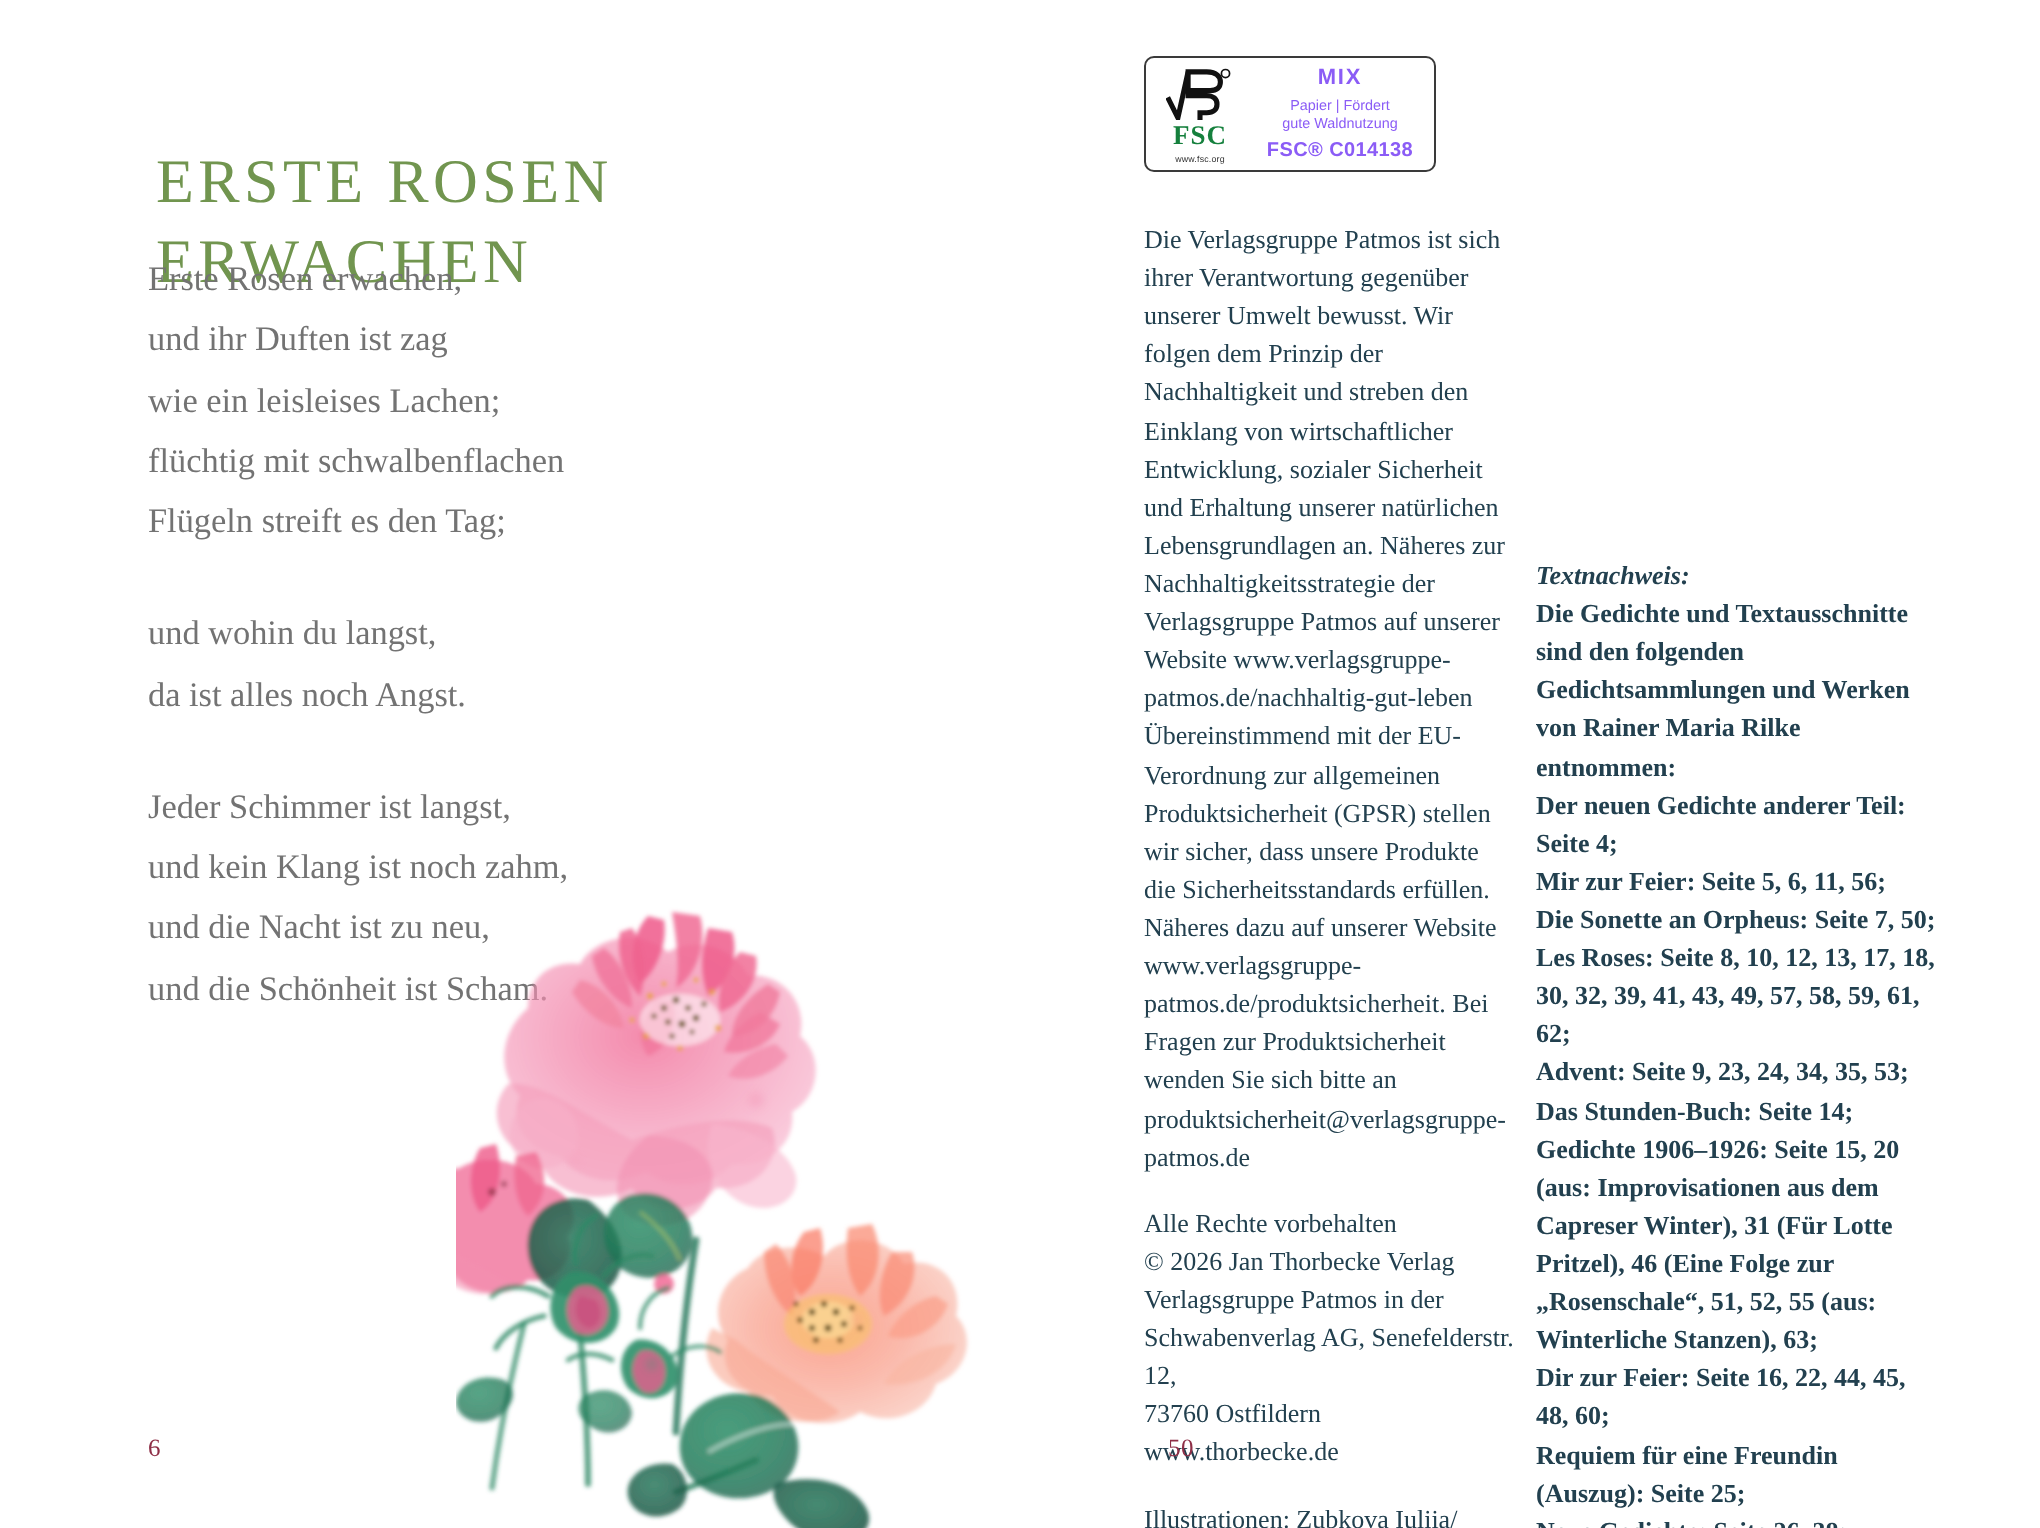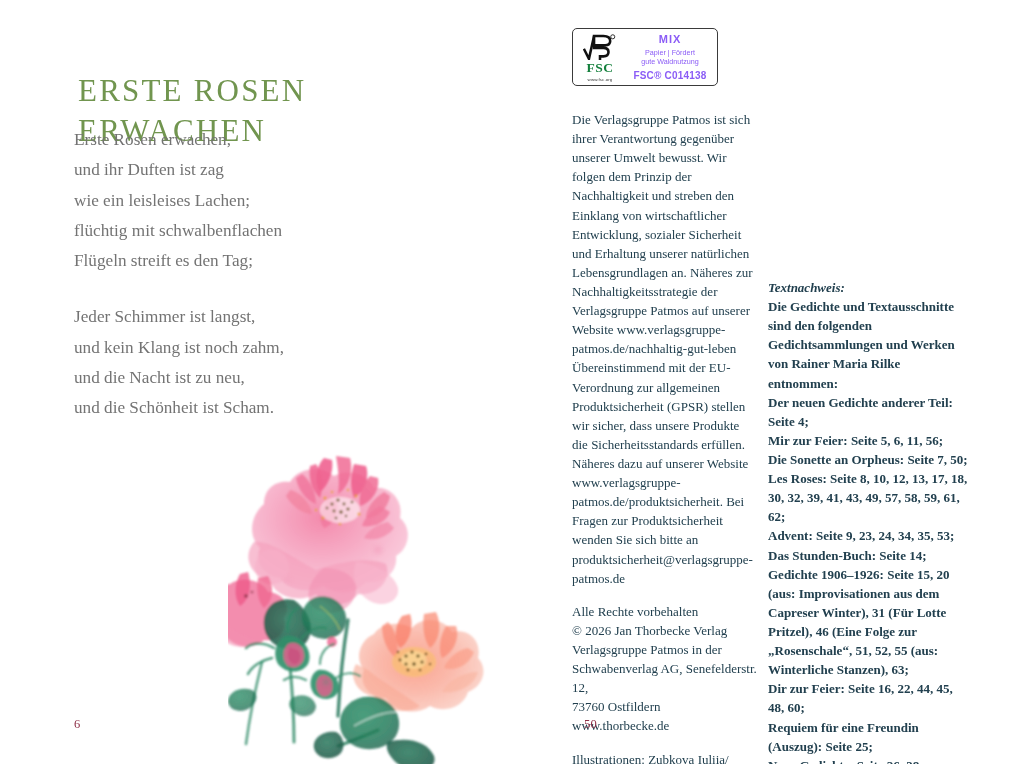--- a/index.html
+++ b/index.html
@@ -167,20 +167,22 @@
 
     <div class="poem-title">ERSTE ROSEN
 ERWACHEN</div>
 
     <div class="poem-body">
       <p class="stanza">Erste Rosen erwachen,
 und ihr Duften ist zag
 wie ein leisleises Lachen;
 flüchtig mit schwalbenflachen
 Flügeln streift es den Tag;</p>
+      <p class="stanza">und wohin du langst,
+da ist alles noch Angst.</p>
       <p class="stanza">Jeder Schimmer ist langst,
 und kein Klang ist noch zahm,
 und die Nacht ist zu neu,
 und die Schönheit ist Scham.</p>
     </div>
 
     <div class="illustration">
       <svg viewBox="0 0 290 334" xmlns="http://www.w3.org/2000/svg">
         <defs>
           <radialGradient id="gPink" cx="45%" cy="40%" r="65%">

